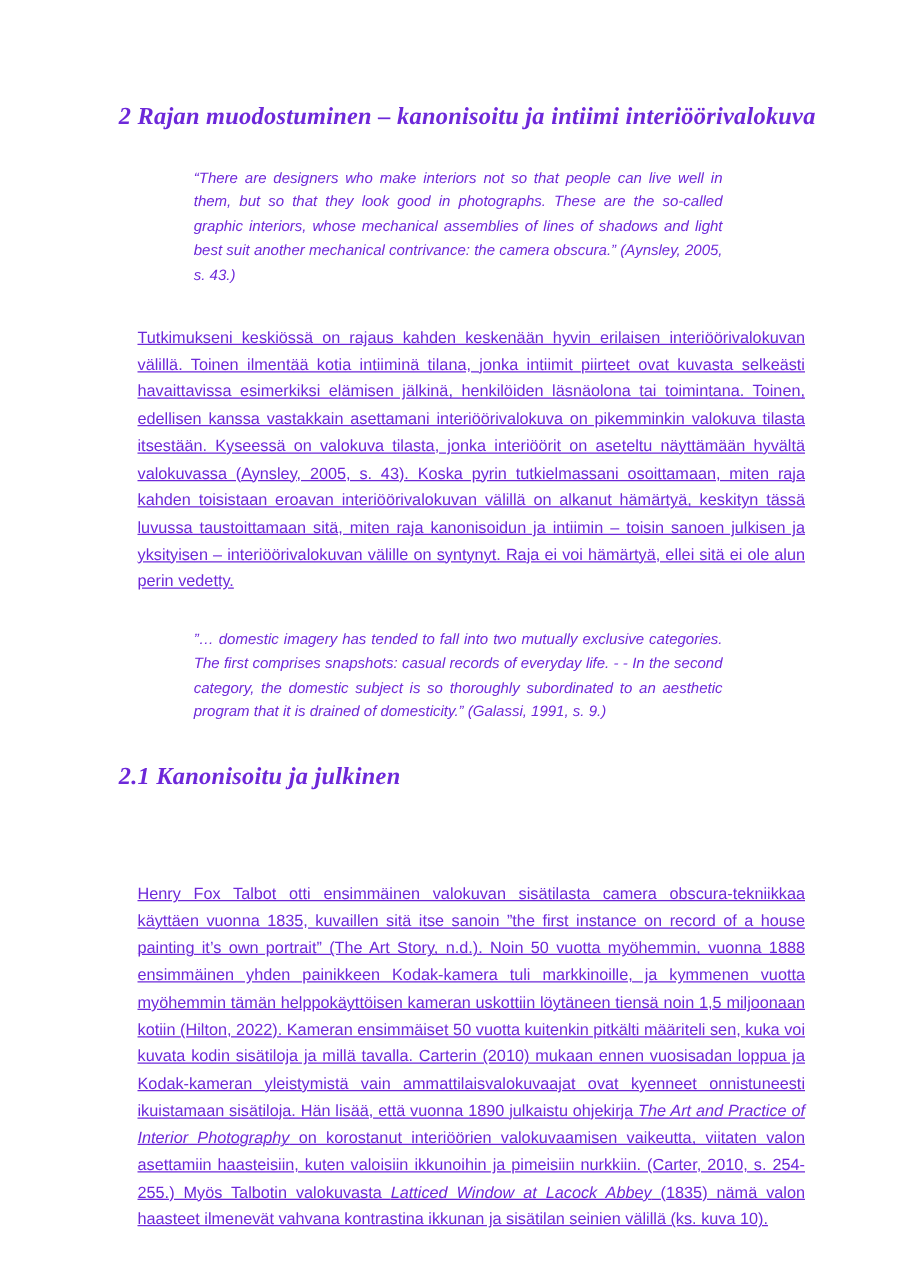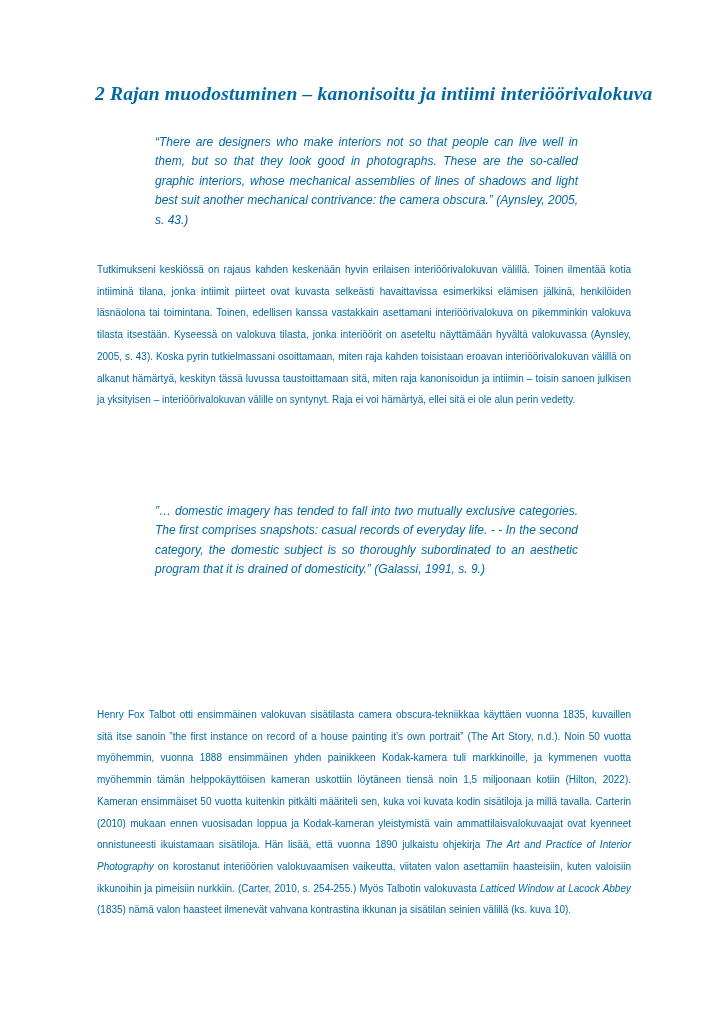--- a/index.html
+++ b/index.html
@@ -39,39 +39,41 @@
     line-height: 19.4px;
     text-align: justify;
     hyphens: auto;
     -webkit-hyphens: auto;
   }
   .q1 { top: 133px; }
   .q2 { top: 478px; margin-top: 24px; }
   .body-par {
     position: absolute;
     margin: 0;
-    left: 97px;
+    left: 110px;
     width: 534px;
-    font-size: 10px;
+    font-size: 13px;
     line-height: 21.7px;
     text-align: justify;
     hyphens: auto;
+    text-decoration: underline;
     -webkit-hyphens: auto;
   }
   .p1 { top: 259px; }
   .p2 { top: 661px; margin-top: 43px; }
   .body-par em { font-style: italic; }
 </style>
 </head>
 <body>
 
-<div class="page" style="background: rgb(255, 255, 255); color: #0369a1;">
+<div class="page" style="background: rgb(255, 255, 255); color: #6d28d9;">
   <h1 class="chapter-title">2 Rajan muodostuminen – kanonisoitu ja intiimi interiöörivalokuva</h1>
 
   <blockquote class="quote q1">“There are designers who make interiors not so that people can live well in them, but so that they look good in photographs. These are the so-called graphic interiors, whose mechanical assemblies of lines of shadows and light best suit another mechanical contrivance: the camera obscura.” (Aynsley, 2005, s. 43.)</blockquote>
 
   <p class="body-par p1"><span>Tutkimukseni keskiössä on rajaus kahden keskenään hyvin erilaisen interiöörivalokuvan välillä. Toinen ilmentää kotia intiiminä tilana, jonka intiimit piirteet ovat kuvasta selkeästi havaittavissa esimerkiksi elämisen jälkinä, henkilöiden läsnäolona tai toimintana. Toinen, edellisen kanssa vastakkain asettamani interiöörivalokuva on pikemminkin valokuva tilasta itsestään. Kyseessä on valokuva tilasta, jonka interiöörit on aseteltu näyttämään hyvältä valokuvassa (Aynsley, 2005, s. 43). Koska pyrin tutkielmassani osoittamaan, miten raja kahden toisistaan eroavan interiöörivalokuvan välillä on alkanut hämärtyä, keskityn tässä luvussa taustoittamaan sitä, miten raja kanonisoidun ja intiimin – toisin sanoen julkisen ja yksityisen – interiöörivalokuvan välille on syntynyt. Raja ei voi hämärtyä, ellei sitä ei ole alun perin vedetty.</span></p>
 
   <blockquote class="quote q2">”… domestic imagery has tended to fall into two mutually exclusive categories. The first comprises snapshots: casual records of everyday life. - - In the second category, the domestic subject is so thoroughly subordinated to an aesthetic program that it is drained of domesticity.” (Galassi, 1991, s. 9.)</blockquote>
 
+  <h2 class="section-title">2.1 Kanonisoitu ja julkinen</h2>
 
   <p class="body-par p2"><span>Henry Fox Talbot otti ensimmäinen valokuvan sisätilasta camera obscura-tekniikkaa käyttäen vuonna 1835, kuvaillen sitä itse sanoin ”the first instance on record of a house painting it’s own portrait” (The Art Story, n.d.). Noin 50 vuotta myöhemmin, vuonna 1888 ensimmäinen yhden painikkeen Kodak-kamera tuli markkinoille, ja kymmenen vuotta myöhemmin tämän helppokäyttöisen kameran uskottiin löytäneen tiensä noin 1,5 miljoonaan kotiin (Hilton, 2022). Kameran ensimmäiset 50 vuotta kuitenkin pitkälti määriteli sen, kuka voi kuvata kodin sisätiloja ja millä tavalla. Carterin (2010) mukaan ennen vuosisadan loppua ja Kodak-kameran yleistymistä vain ammattilaisvalokuvaajat ovat kyenneet onnistuneesti ikuistamaan sisätiloja. Hän lisää, että vuonna 1890 julkaistu ohjekirja </span><em>The Art and Practice of Interior Photography</em><span> on korostanut interiöörien valokuvaamisen vaikeutta, viitaten valon asettamiin haasteisiin, kuten valoisiin ikkunoihin ja pimeisiin nurkkiin. (Carter, 2010, s. 254-255.) Myös Talbotin valokuvasta </span><em>Latticed Window at Lacock Abbey</em><span> (1835) nämä valon haasteet ilmenevät vahvana kontrastina ikkunan ja sisätilan seinien välillä (ks. kuva 10).</span></p>
 </div>
 
 </body></html>

